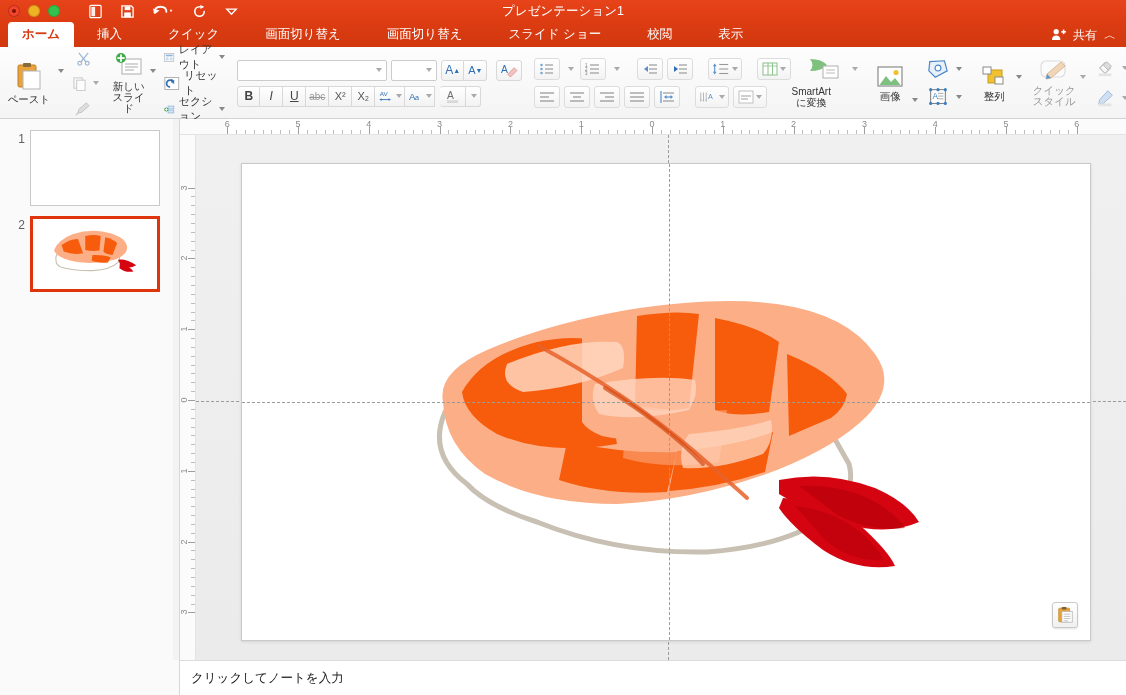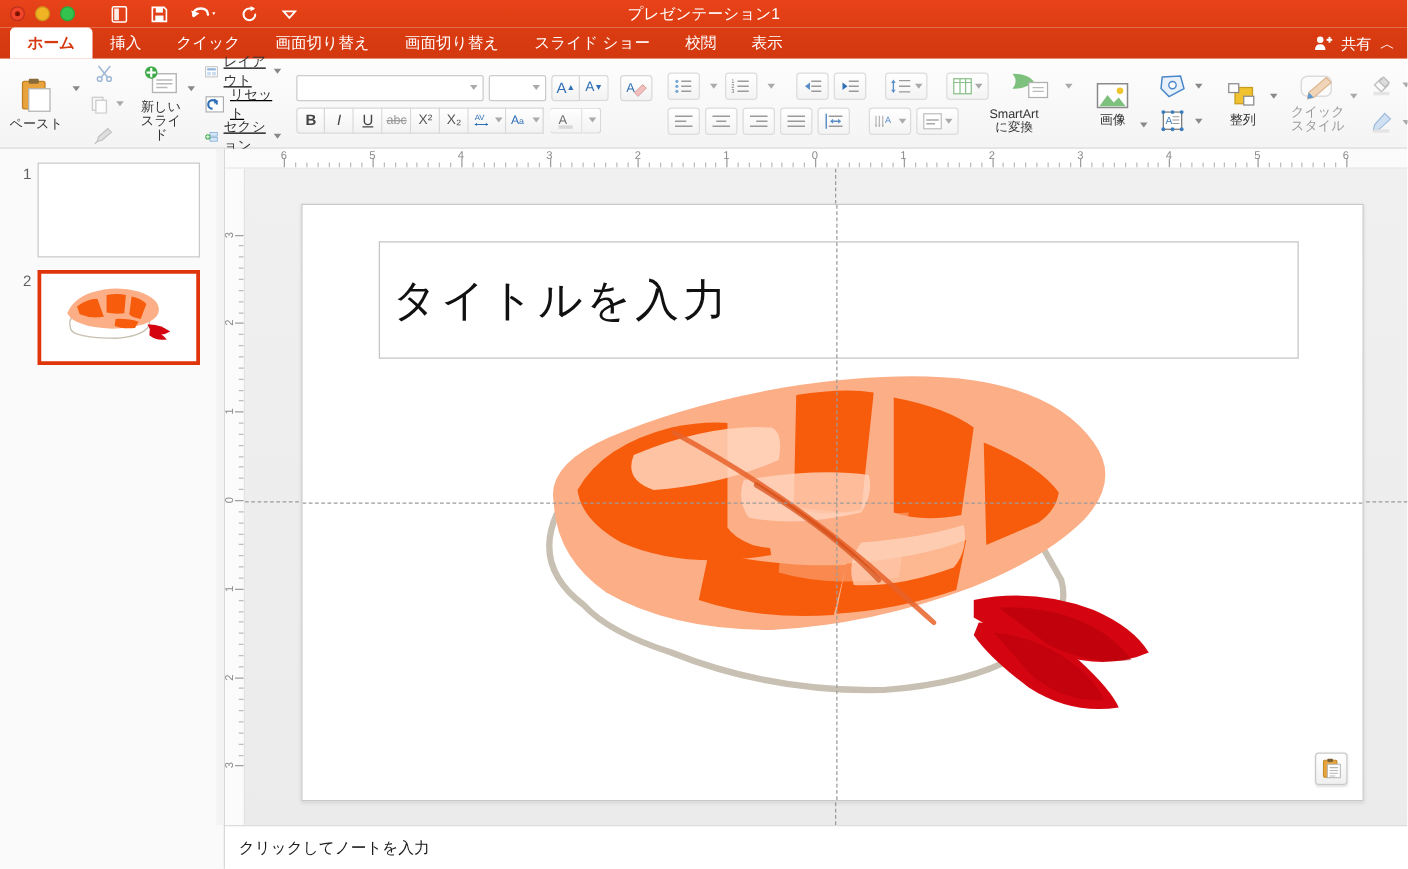--- a/index.html
+++ b/index.html
@@ -43,21 +43,21 @@
   .smiley { color: #fff; font-size: 14px; line-height: 1; }
   .caret-w { width:0;height:0;border-left:3px solid transparent;border-right:3px solid transparent;border-top:4px solid #fff; }
 
   
   .tabbar {
     position: absolute; left: 0; top: 22px; width: 1126px; height: 25px;
     background: linear-gradient(180deg, #dc3c12 0%, #d2380f 100%);
     display: flex; align-items: flex-end;
   }
   .tab {
-    font-size: 12.5px; color: #fff; padding: 3px 14px 4px; height: 25px;
+    font-size: 12.5px; color: #fff; padding: 3px 23px 4px; height: 25px;
     display: flex; align-items: center; white-space: nowrap;
   }
   .tab.active {
     background: #fff; color: #d63a10; font-weight: bold;
     border-top-left-radius: 4px; border-top-right-radius: 4px;
     margin-left: 8px; padding: 3px 14px 4px;
   }
   .tab-right { margin-left: auto; display:flex; align-items:center; gap:7px; padding-right:10px; padding-bottom:3px; color:#fff; font-size:12px;}
   .share-ico { font-size: 12px; }
   .chev-up { font-size: 12px; }
@@ -302,21 +302,21 @@
           <rect x="3.3" y="4.2" width="7.4" height="1.7" fill="#fff"></rect>
           <rect x="6.15" y="1.4" width="1.7" height="7.4" fill="#fff"></rect>
         </svg>
         <span class="lbl">
           <span>新しい</span><br>
           <span>スライド</span>
         </span>
       </div>
       <span class="dd" style="align-self:flex-start;margin-top:22px;"></span>
 
-      <div class="pcol" style="gap:4px;margin-left:6px;text-decoration:underline;">
+      <div class="pcol" style="gap:4px;margin-left:6px;">
         <div class="rowbtn">
           <svg width="17" height="15" viewBox="0 0 18 16">
               <rect x="1" y="1" width="16" height="14" fill="#fff" stroke="#a9a9a9" stroke-width="1"></rect>
               <rect x="3" y="3" width="12" height="3" fill="#8fb5dd"></rect>
               <rect x="3" y="8" width="5" height="5" fill="#c9dcef"></rect>
               <rect x="10" y="8" width="5" height="5" fill="#c9dcef"></rect>
             </svg>
           <span>レイアウト</span>
           <span class="dd"></span>
         </div>
@@ -853,23 +853,20 @@
         <div class="vtick major" style="top: 477.4px;"></div>
         <div class="vnum" style="top: 477.4px;">3</div>
       </div>
   </div>
 
   <div class="stage">
     <div class="guide-v-stage"></div>
     <div class="guide-h-stage"></div>
 
     <div class="slide">
-      <div class="title-ph">
-        <span>タイトルを入力</span>
-      </div>
 
       <svg class="sushi" viewBox="0 0 500 300">
 
         <path d="M18 128 Q0 170 40 200 Q60 222 110 238 Q190 270 280 268 Q360 262 400 232 Q430 208 422 180 L405 150 Q380 120 300 116 L90 110 Q32 108 18 128 Z" fill="#ffffff" stroke="#c8c0b2" stroke-width="5" stroke-linejoin="round"></path>
 
         <path d="M16 118 Q10 88 60 66 Q120 40 200 26 Q290 12 350 20 Q420 30 448 70 Q470 100 440 132 Q410 162 350 186 Q270 216 190 220 Q110 220 58 190 Q18 162 16 118 Z" fill="#fcaf87"></path>
 
         <path d="M35 108 Q55 72 110 58 Q150 50 172 58 L190 160 Q120 172 70 150 Q38 132 35 108 Z" fill="#f75c0c"></path>
         <path d="M155 45 Q210 32 250 33 Q268 34 275 40 L262 152 Q210 160 175 152 Q160 146 155 138 Z" fill="#fcaf87"></path>
         <path d="M195 35 Q240 27 268 30 L258 130 Q220 136 196 128 Z" fill="#f75c0c" opacity="0.0"></path>

